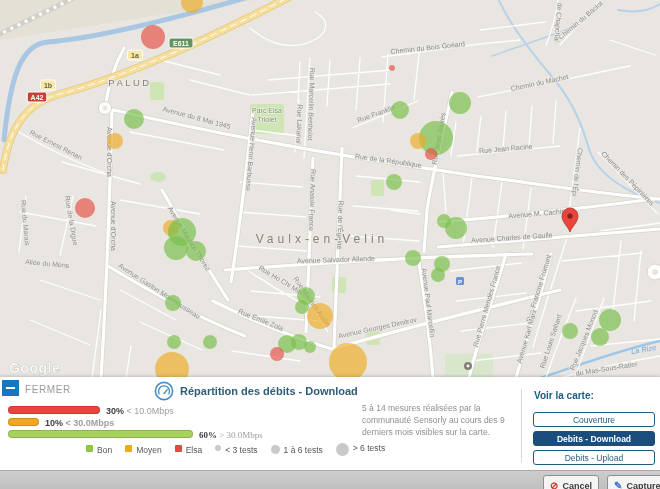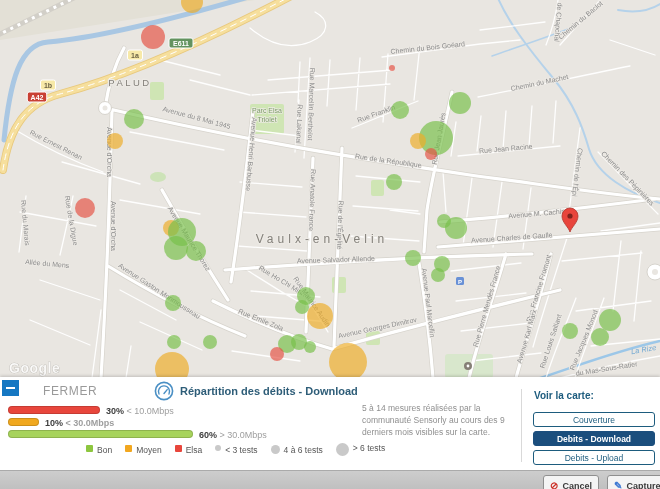--- a/index.html
+++ b/index.html
@@ -10,21 +10,21 @@
   svg text{font-family:"Liberation Sans",sans-serif}
   .st-label{font-size:7px;fill:#8d8d8d;paint-order:stroke;stroke:#edeae5;stroke-width:1.8px;stroke-linejoin:round}
   .area-label{fill:#84817b;paint-order:stroke;stroke:#edeae5;stroke-width:2.5px;stroke-linejoin:round}
   .park-label{font-size:7px;fill:#7c9e66;paint-order:stroke;stroke:#edeae5;stroke-width:1.5px}
   .water-label{font-size:7.5px;font-style:italic;fill:#74a9d2}
   .wm{font-size:14px;font-weight:bold;fill:#ffffff;fill-opacity:.8;paint-order:stroke;stroke:#b5b2ac;stroke-width:.6px;letter-spacing:.5px}
   
   .panel{position:absolute;top:377px;left:0;width:660px;height:93px;background:#fff;box-shadow:0 -1px 3px rgba(0,0,0,.18)}
   .fermer-btn{position:absolute;left:2px;top:3px;width:17px;height:16px;background:#1577c2;display:flex;align-items:center;justify-content:center;cursor:pointer}
   .minus{width:9px;height:2px;background:#fff}
-  .fermer-label{position:absolute;left:43px;top:7px;font-size:12px;color:#9a9a9a;letter-spacing:.6px}
+  .fermer-label{position:absolute;left:25px;top:7px;font-size:10px;color:#9a9a9a;letter-spacing:.6px}
   .gauge{position:absolute;left:154px;top:4px}
   .panel-title{position:absolute;left:180px;top:8px;font-size:11px;font-weight:bold;color:#2e5d78}
   .bar-row{position:absolute;left:8px;display:flex;align-items:flex-start;height:10px}
   .bar{height:8px;border-radius:4px;flex:none;box-shadow:inset 0 0 0 1px rgba(0,0,0,.15)}
   .bar-label{font-size:9px;color:#9e9e9e;margin-left:6px;white-space:nowrap}
   .bar-label b{color:#3e3e3e}
   .legend{position:absolute;left:86px;top:66px;display:flex;align-items:center;gap:13px}
   .leg-item{display:flex;align-items:flex-start;gap:4px;font-size:8.5px;color:#555;white-space:nowrap}
   .sw{width:7px;height:7px;border-radius:1px;flex:none}
   .dot{background:#c9c9c9;border-radius:50%;flex:none}
@@ -234,21 +234,21 @@
 
     <div id="bars">
         <div class="bar-row" style="top: 29px;">
           <div class="bar" style="width: 92px; background: rgb(232, 70, 60);"></div>
           <span class="bar-label"><b>30%</b> &lt; 10.0Mbps</span>
         </div>
         <div class="bar-row" style="top: 41px; font-weight: bold;">
           <div class="bar" style="width: 31px; background: rgb(240, 168, 31);"></div>
           <span class="bar-label"><b>10%</b> &lt; 30.0Mbps</span>
         </div>
-        <div class="bar-row" style="top: 53px;">
+        <div class="bar-row" style="top: 53px; font-family: Liberation Serif, serif;">
           <div class="bar" style="width: 185px; background: rgb(167, 211, 92);"></div>
           <span class="bar-label"><b>60%</b> &gt; 30.0Mbps</span>
         </div>
       </div>
     <div class="legend" id="legend">
         <div class="leg-item">
           <span class="sw" style="background: rgb(141, 198, 63);"></span>
           <span>Bon</span>
         </div>
         <div class="leg-item">
@@ -258,21 +258,21 @@
         <div class="leg-item">
           <span class="sw" style="background: rgb(232, 70, 60);"></span>
           <span>Elsa</span>
         </div>
         <div class="leg-item">
           <span class="dot" style="width: 6px; height: 6px;"></span>
           <span>&lt; 3 tests</span>
         </div>
         <div class="leg-item">
           <span class="dot" style="width: 9px; height: 9px;"></span>
-          <span>4 à 6 tests</span>
+          <span>1 à 6 tests</span>
         </div>
         <div class="leg-item">
           <span class="dot" style="width: 13px; height: 13px;"></span>
           <span>&gt; 6 tests</span>
         </div>
       </div>
     <div class="desc">5 à 14 mesures réalisées par la communauté Sensorly au cours des 9 derniers mois visibles sur la carte.</div>
 
     <div class="vdiv"></div>
     <div class="sidebar-heading">Voir la carte:</div>

